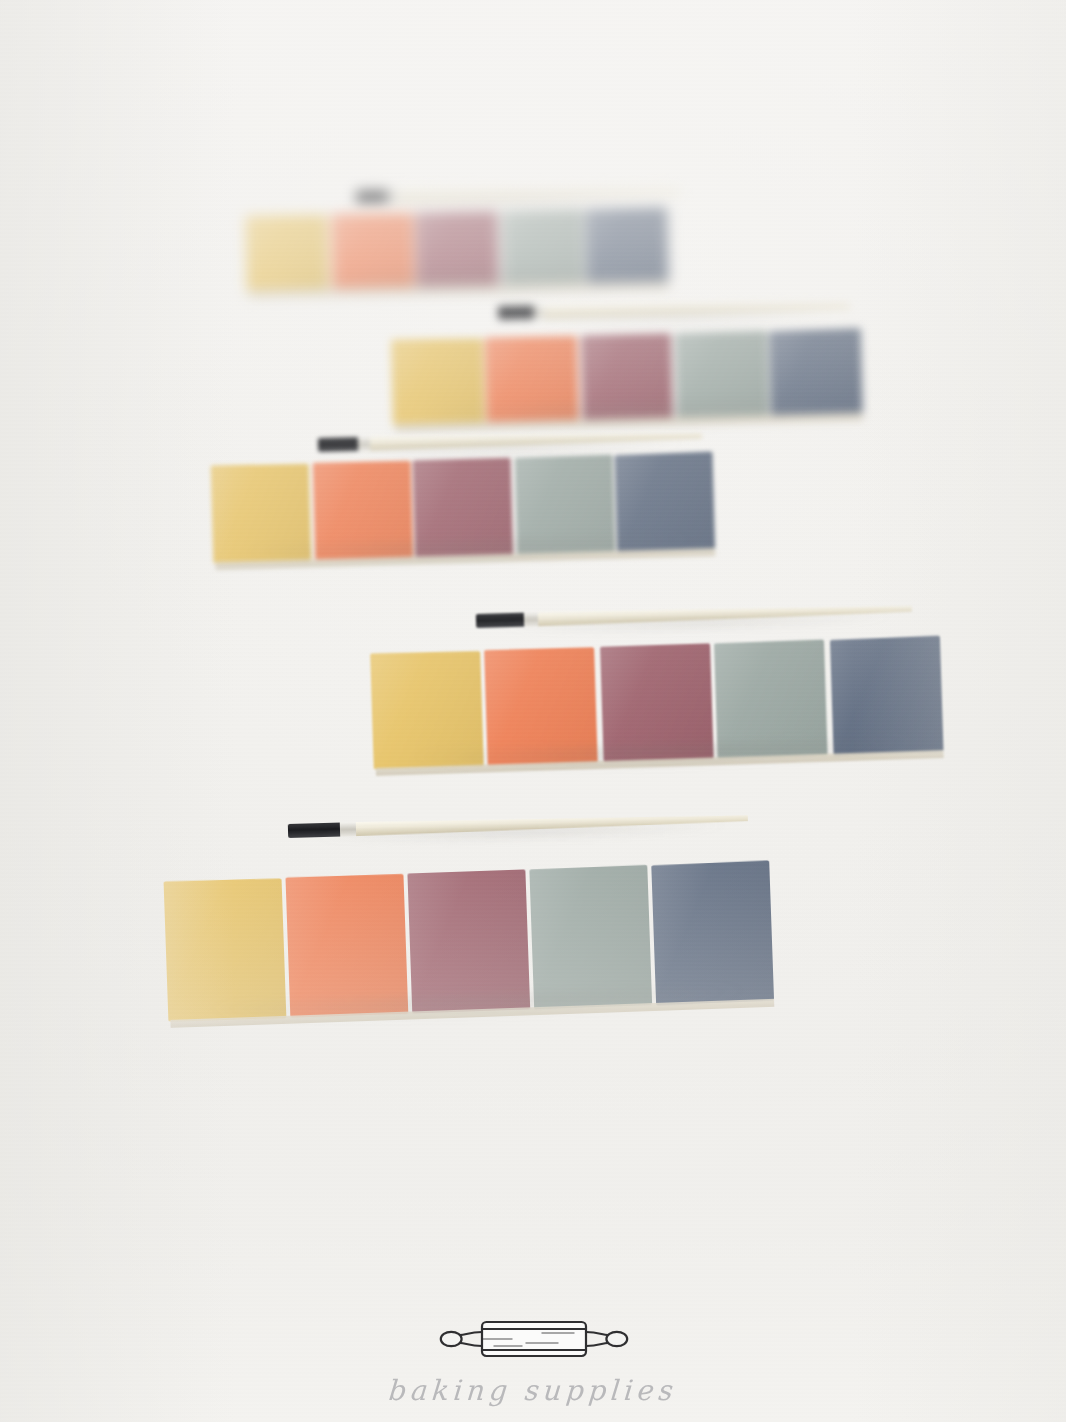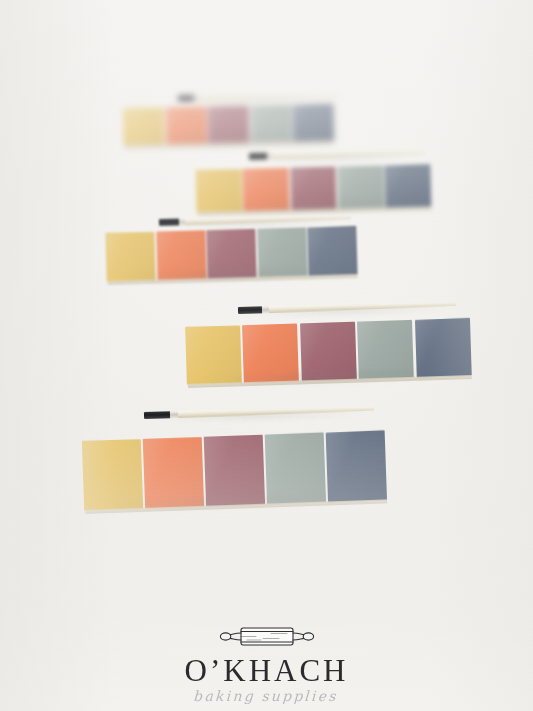--- a/index.html
+++ b/index.html
@@ -263,17 +263,16 @@
       <g stroke="#2f2f31" fill="none" stroke-width="1.1" stroke-linecap="round" stroke-linejoin="round">
         <rect x="30" y="7" width="52" height="17" rx="2.2" fill="#fbfbfa"></rect>
         <path d="M30 10.5 L82 10.5 M30 21 L82 21"></path>
         <path d="M30 15.5 L45 15.5 M52 17.5 L68 17.5 M36 19 L50 19 M60 12.5 L76 12.5" stroke-width="0.7" opacity="0.55"></path>
         <path d="M30 12 C24 12 22 13.4 19 13.6 L19 17.4 C22 17.6 24 19 30 19"></path>
         <ellipse cx="14.6" cy="15.5" rx="5.2" ry="3.6" fill="#f4f4f2"></ellipse>
         <path d="M82 12 C88 12 90 13.4 93 13.6 L93 17.4 C90 17.6 88 19 82 19"></path>
         <ellipse cx="97.4" cy="15.5" rx="5.2" ry="3.6" fill="#f4f4f2"></ellipse>
       </g>
     </svg>
-    <div class="brand">O’KHACH</div>
     <div class="tagline">baking supplies</div>
   </div>
 
 </div>
 
 </body></html>

